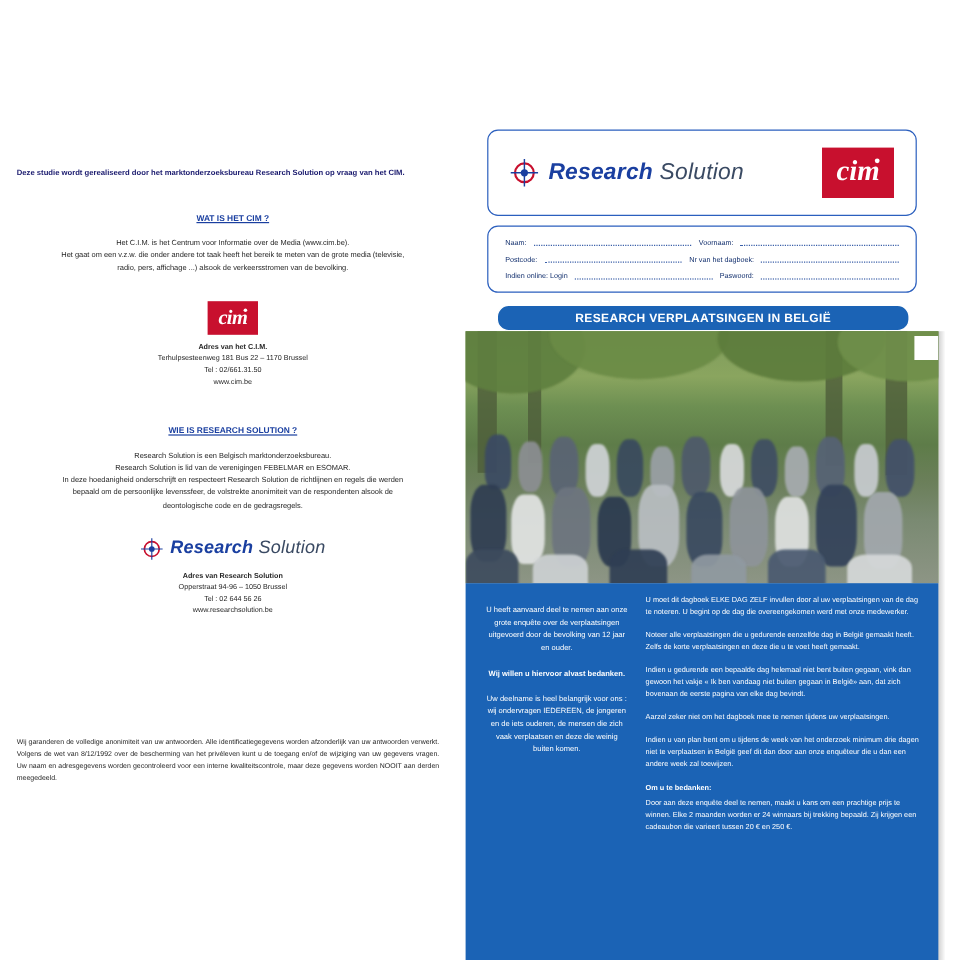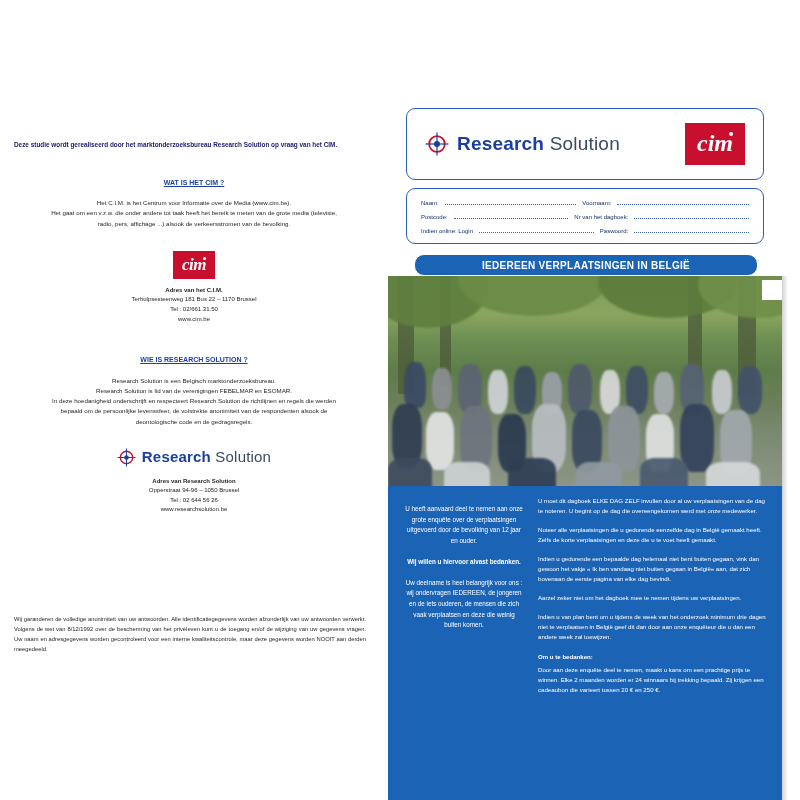--- a/index.html
+++ b/index.html
@@ -41,21 +41,21 @@
     position:absolute;width:3px;height:3px;background:#fff;border-radius:50%;
     top:6px;right:9px;
   }
   .addr{margin-top:7px;font-size:6px;line-height:1.6;color:#262626;}
   .addr .t{font-weight:bold;}
 
   
   .rs-logo{display:flex;align-items:center;justify-content:center;gap:6px;margin:4px 0 0 0;}
   .rs-mark{width:19px;height:19px;position:relative;}
   .rs-word{font-size:15px;color:#1a3fa0;font-weight:bold;letter-spacing:0.2px;}
-  .rs-word span{font-weight:normal;color:#3a4a63;}
+  .rs-word span{font-weight:normal;color:#3a4a63;font-style:italic;}
 
   .footer-note{
     position:absolute;left:14px;top:614px;width:352px;
     font-size:5.8px;line-height:1.75;color:#262626;text-align:justify;
   }
 
   
   .right{position:absolute;left:388px;top:108px;width:400px;height:600px;}
 
   .hdr-box{
@@ -229,21 +229,21 @@
         <span class="fdots"></span>
       </div>
       <div class="frow">
         <span class="flabel">Indien online: Login</span>
         <span class="fdots"></span>
         <span class="flabel">Paswoord:</span>
         <span class="fdots"></span>
       </div>
     </div>
 
-    <div class="banner">IEDEREEN VERPLAATSINGEN IN BELGIË</div>
+    <div class="banner">RESEARCH VERPLAATSINGEN IN BELGIË</div>
 
     <div class="photo">
       <div class="sky"></div>
 
       <div class="trunk" style="left:10px;top:0;width:16px;height:118px;"></div>
       <div class="trunk" style="left:52px;top:0;width:11px;height:110px;"></div>
       <div class="trunk" style="left:300px;top:0;width:14px;height:112px;"></div>
       <div class="trunk" style="left:350px;top:0;width:18px;height:120px;"></div>
 
       <div class="blob" style="left:-20px;top:-26px;width:120px;height:78px;background:#5f7f3f;"></div>

